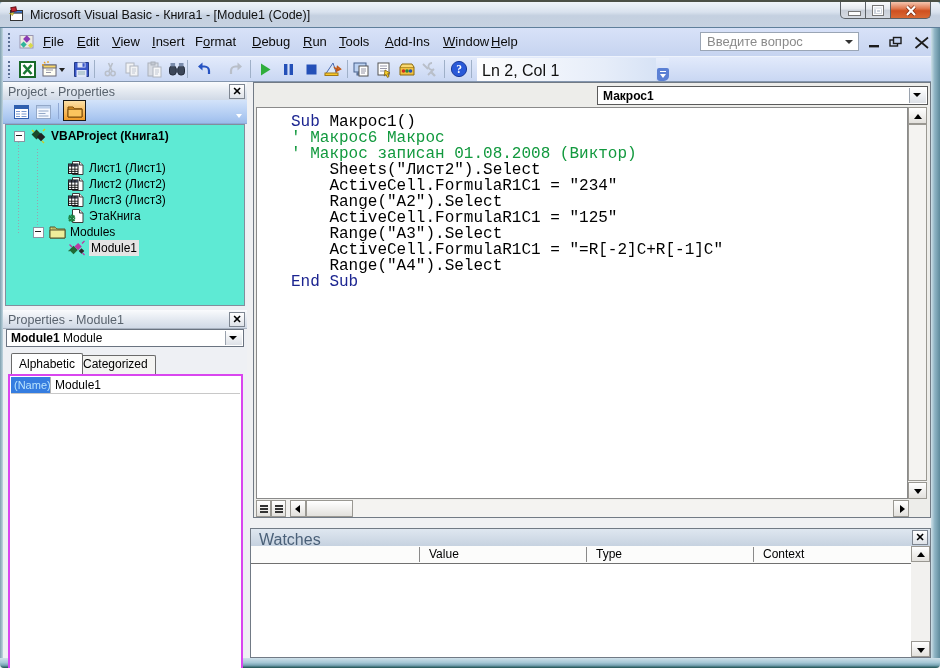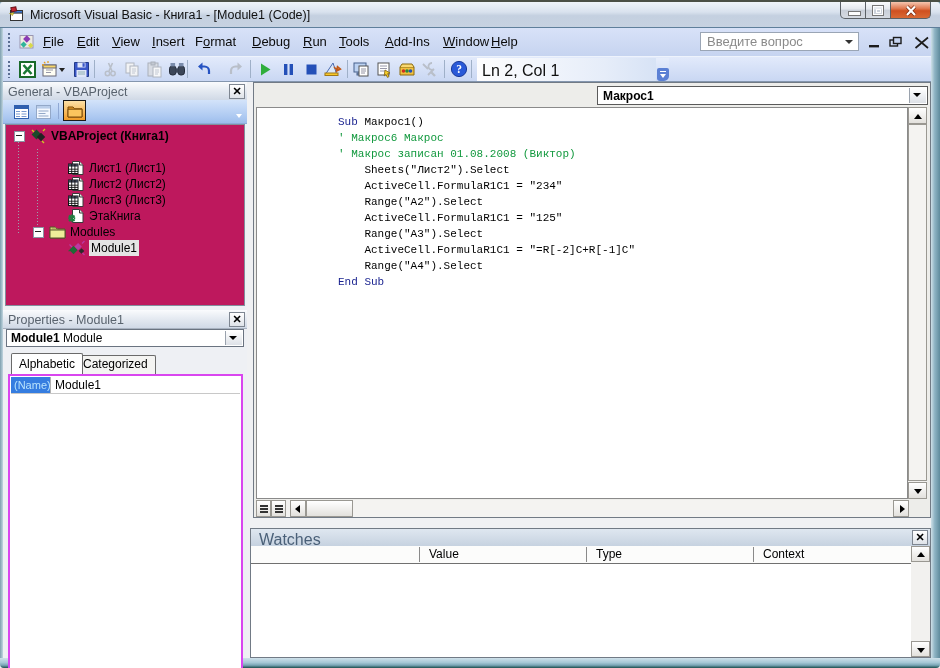--- a/index.html
+++ b/index.html
@@ -32,38 +32,38 @@
 .grip{position:absolute;width:2px;background-image:repeating-linear-gradient(to bottom,#5a6d92 0 2px,rgba(0,0,0,0) 2px 4px);}
 #lncol{left:474px;top:1px;width:182px;height:23px;background:linear-gradient(to right,#fdfdfe,#e6edf9 70%,#d6e2f5);border-right:1px solid #8ea4c8;}
 #lncol span{position:absolute;left:5px;top:4px;font-size:16px;color:#101010;}
 #tbend{left:653px;top:1px;width:13px;height:23px;background:linear-gradient(#e6edfb,#cddbf6);}
 
 .ptitle{background:linear-gradient(#fafbfd,#e6ebf2 45%,#d0d9e6);border-bottom:1px solid #a8b2c0;}
 .ptitle span{position:absolute;left:5px;top:3px;font-size:12.5px;color:#59636e;}
 .pclose{position:absolute;width:14px;height:13px;background:linear-gradient(#ffffff,#dfe3e9);border:1px solid #7e8691;color:#000;font-size:11px;font-weight:bold;text-align:center;line-height:12px;font-family:"Liberation Sans";}
 #projpanel{left:3px;top:82px;width:244px;height:226px;background:#eef0f4;}
 #projtb{left:0px;top:18px;width:244px;height:23px;background:linear-gradient(#d3e3fa,#a9c6f0 80%,#9cbcea);border-bottom:1px solid #8ca9d8;}
-#projtree{left:2px;top:42px;width:240px;height:182px;background:#be185d;border:1px solid #828e9c;box-sizing:border-box;}
+#projtree{left:2px;top:42px;width:240px;height:182px;background:#5eead4;border:1px solid #828e9c;box-sizing:border-box;}
 .trow{position:absolute;left:0;width:236px;font-size:12px;color:#000;height:16px;line-height:16px;}
 .trow span{white-space:nowrap;}
 
 #proppanel{left:3px;top:308px;width:244px;height:350px;background:#eef0f4;}
 #propcombo{left:3px;top:21px;width:238px;height:18px;background:#fff;border:1px solid #6a7380;box-sizing:border-box;}
 #propcombo .t{position:absolute;left:4px;top:1px;font-size:12px;}
 .cbtn{position:absolute;right:1px;top:1px;width:16px;height:14px;background:linear-gradient(#fff,#dde1e7);border-left:1px solid #9aa2ad;}
 .arr{position:absolute;width:0;height:0;border-left:4px solid transparent;border-right:4px solid transparent;border-top:4px solid #000;}
 #tabs{left:3px;top:44px;width:238px;height:22px;}
 .tab{position:absolute;font-size:12px;color:#000;background:#f4f4f2;border:1px solid #6a6a6a;border-bottom:none;border-radius:2px 2px 0 0;padding:0 7px;}
 #propgrid{left:5px;top:66px;width:235px;height:344px;background:#fff;border:2px solid #d946ef;box-sizing:border-box;padding-left:17px;}
 
 #codewin{left:253px;top:82px;width:678px;height:436px;background:#ededea;border:1px solid #717a85;box-sizing:border-box;}
 .combo{position:absolute;top:3px;height:19px;background:#fff;border:1px solid #5a5a5a;box-sizing:border-box;}
 .combo .t{position:absolute;left:5px;top:1px;font-size:12px;font-weight:bold;color:#000;line-height:16px;}
 #codearea{left:2px;top:24px;width:652px;height:392px;background:#fff;border:1px solid #8a8a8a;box-sizing:border-box;}
-#code{position:absolute;left:34px;top:6px;font-family:"Liberation Mono",monospace;font-size:11px;line-height:16px;white-space:pre;color:#000;margin-left:47px;}
+#code{position:absolute;left:34px;top:6px;font-family:"Liberation Mono",monospace;font-size:16px;line-height:16px;white-space:pre;color:#000;}
 #code .k{color:#1b2490;}
 #code .c{color:#12993e;}
 
 .sb{background:#f2f1ef;}
 .sbtn{position:absolute;background:linear-gradient(#ffffff,#e3e1dd);border:1px solid #9a9892;box-sizing:border-box;}
 .tri{position:absolute;width:0;height:0;}
 
 #watches{left:250px;top:528px;width:681px;height:130px;background:#fff;border:1px solid #717a85;box-sizing:border-box;}
 #wtitle{left:0;top:0;width:679px;height:17px;background:linear-gradient(#dfe7f0,#c6d2e0);border-bottom:1px solid #9aa5b3;}
 #wtitle span{position:absolute;left:8px;top:2px;font-size:16px;color:#4a6078;}
@@ -237,21 +237,21 @@
     <div id="tbend" class="abs">
         <div class="abs" style="left:1px;top:10px;width:12px;height:13px;background:#5b80d4;border-radius:2px 2px 5px 3px;">
           <div class="abs" style="left:2.5px;top:2.5px;width:6px;height:1.5px;background:#fff;"></div>
           <div class="arr" style="left:2.5px;top:5.5px;border-left:3px solid transparent;border-right:3px solid transparent;border-top:4px solid #fff;"></div>
         </div>
       </div>
   </div>
 
   <div id="projpanel" class="abs">
     <div class="ptitle abs" style="left:0;top:0;width:244px;height:18px;">
-        <span>General - VBAProject</span>
+        <span>Project - Properties</span>
       <div class="pclose" style="right:2px;top:2px;">✕</div>
     </div>
     <div id="projtb" class="abs">
       <svg class="abs" style="left:11px;top:5px" width="15" height="14" viewBox="0 0 15 14">
           <rect x="0.5" y="0.5" width="14" height="13" fill="#fff" stroke="#2f5fae"></rect>
           <rect x="1" y="1" width="13" height="3" fill="#2f5fae"></rect>
           <path d="M2 6.5 h4 M2 9 h4 M2 11.5 h4 M7.5 6.5 h5 M7.5 9 h5 M7.5 11.5 h5" stroke="#7a9ad0" stroke-width="1"></path>
         </svg>
       <svg class="abs" style="left:33px;top:5px" width="15" height="14" viewBox="0 0 15 14">
           <rect x="0.5" y="0.5" width="14" height="13" fill="#f4f8ff" stroke="#93a8c8"></rect>

